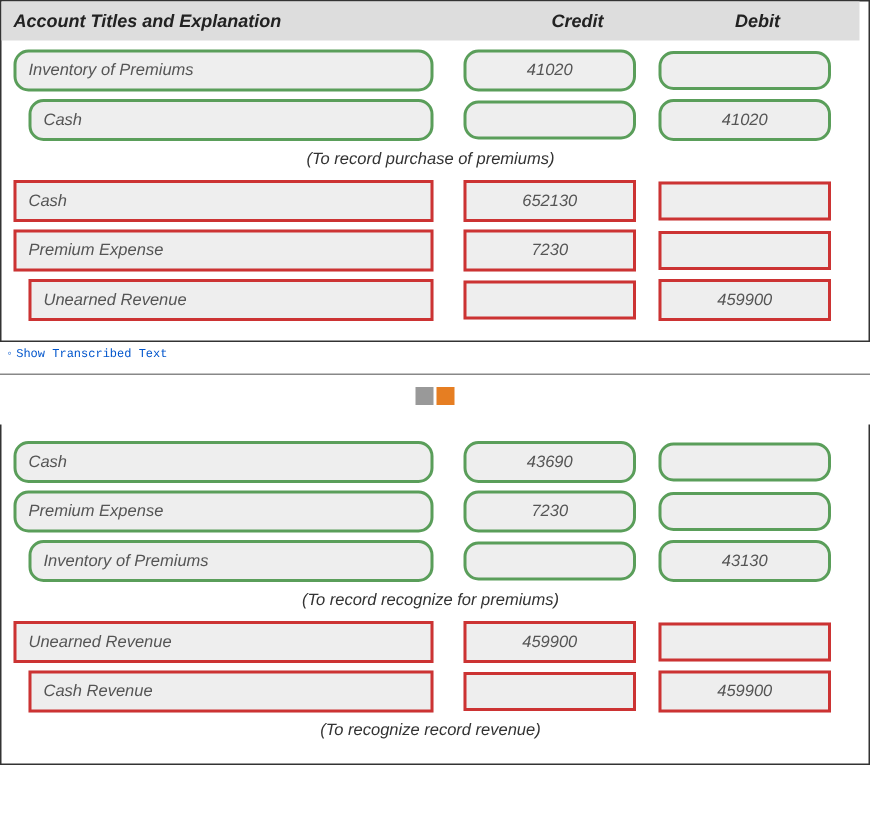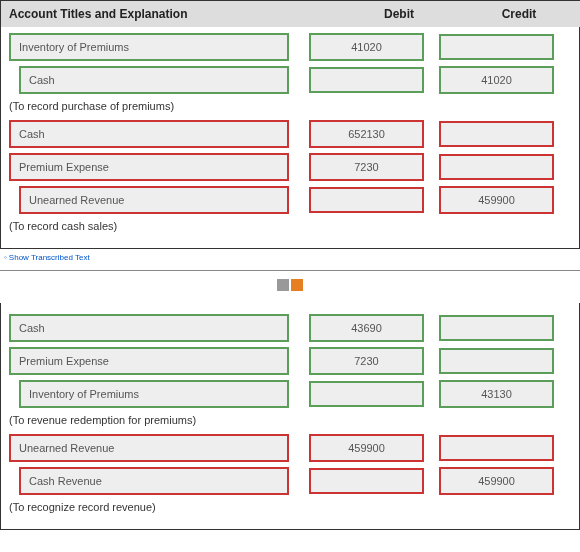--- a/index.html
+++ b/index.html
@@ -1,50 +1,50 @@
 <!DOCTYPE html>
 <html><head>
 <meta charset="utf-8">
 <style>
   * { box-sizing: border-box; margin: 0; padding: 0; }
   body { font-family: Arial, Helvetica, sans-serif; font-size: 11px; color: #333; background: #fff; width: 580px; }
-  .panel { border: 1px solid #333; padding: 0 0 8px 8px; margin-bottom: 4px; }
+  .panel { border: 1px solid #333; padding: 0 14px 8px 8px; margin-bottom: 4px; font-style: italic; }
   .header-row { display: flex; background: #ddd; margin: 0 -8px 6px -8px; padding: 6px 8px; font-weight: bold; font-size: 12px; color: #222; align-items: center; }
   .col-acct { flex: 0 0 300px; }
   .col-amt { flex: 0 0 120px; text-align: center; }
   .gap { flex: 1; }
   .entry-row { display: flex; align-items: center; margin: 5px 0; }
   .acct-cell { flex: 0 0 280px; }
   .amt-cell { flex: 0 0 115px; margin-left: 20px; }
   .amt-cell + .amt-cell { margin-left: 15px; }
   .input-box { background: #eee; border-width: 2px; border-style: solid; padding: 6px 8px; min-height: 26px; font-size: 11px; color: #555; }
   .acct-cell .input-box { width: 100%; }
   .amt-cell .input-box { width: 100%; text-align: center; }
-  .green { border-color: #5a9e5a; }
+  .green { border-color: #5a9e5a; border-radius: 10px; }
   .red { border-color: #c33; }
-  .caption { font-size: 11px; color: #333; margin: 6px 0 8px 0; }
-  .link-row { font-size: 8px; color: #0055cc; margin: 2px 0 8px 4px; }
+  .caption { font-size: 11px; color: #333; margin: 6px 0 8px 0; text-align: center; }
+  .link-row { font-size: 8px; color: #0055cc; margin: 2px 0 8px 4px; font-family: Liberation Mono, monospace; }
   .link-row .bullet { color: #0055cc; margin-right: 2px; font-size: 8px; }
   .pager { text-align: center; margin: 8px 0 10px 0; }
   .pager span { display: inline-block; width: 12px; height: 12px; line-height: 12px; font-size: 8px; color: #fff; margin: 0 1px; }
   .pager .pg1 { background: #999; }
   .pager .pg2 { background: #e67e22; }
   .divider { border-top: 1px solid #888; margin: 0 0 0 0; }
   .indent1 .acct-cell { padding-left: 10px; }
 </style>
 </head>
 <body>
 
 <div class="panel">
 
   <div class="header-row">
     <div class="col-acct">Account Titles and Explanation</div>
     <div class="gap"></div>
+    <div class="col-amt">Credit</div>
     <div class="col-amt">Debit</div>
-    <div class="col-amt">Credit</div>
   </div>
 
   <div class="entry-row">
     <div class="acct-cell">
         <div class="input-box green">Inventory of Premiums</div>
       </div>
     <div class="amt-cell">
         <div class="input-box green">41020</div>
       </div>
     <div class="amt-cell">
@@ -90,21 +90,20 @@
     <div class="acct-cell">
         <div class="input-box red">Unearned Revenue</div>
       </div>
     <div class="amt-cell">
         <div class="input-box red"></div>
       </div>
     <div class="amt-cell">
         <div class="input-box red">459900</div>
       </div>
   </div>
-  <div class="caption">(To record cash sales)</div>
 
 </div>
 
 <div class="link-row"><span class="bullet">◦</span><span>Show Transcribed Text</span></div>
 
 <div class="divider"></div>
 
 <div class="pager">
   <span class="pg1"></span><span class="pg2"></span>
 </div>
@@ -137,21 +136,21 @@
     <div class="acct-cell">
         <div class="input-box green">Inventory of Premiums</div>
       </div>
     <div class="amt-cell">
         <div class="input-box green"></div>
       </div>
     <div class="amt-cell">
         <div class="input-box green">43130</div>
       </div>
   </div>
-  <div class="caption">(To revenue redemption for premiums)</div>
+  <div class="caption">(To record recognize for premiums)</div>
 
   <div class="entry-row">
     <div class="acct-cell">
         <div class="input-box red">Unearned Revenue</div>
       </div>
     <div class="amt-cell">
         <div class="input-box red">459900</div>
       </div>
     <div class="amt-cell">
         <div class="input-box red"></div>

